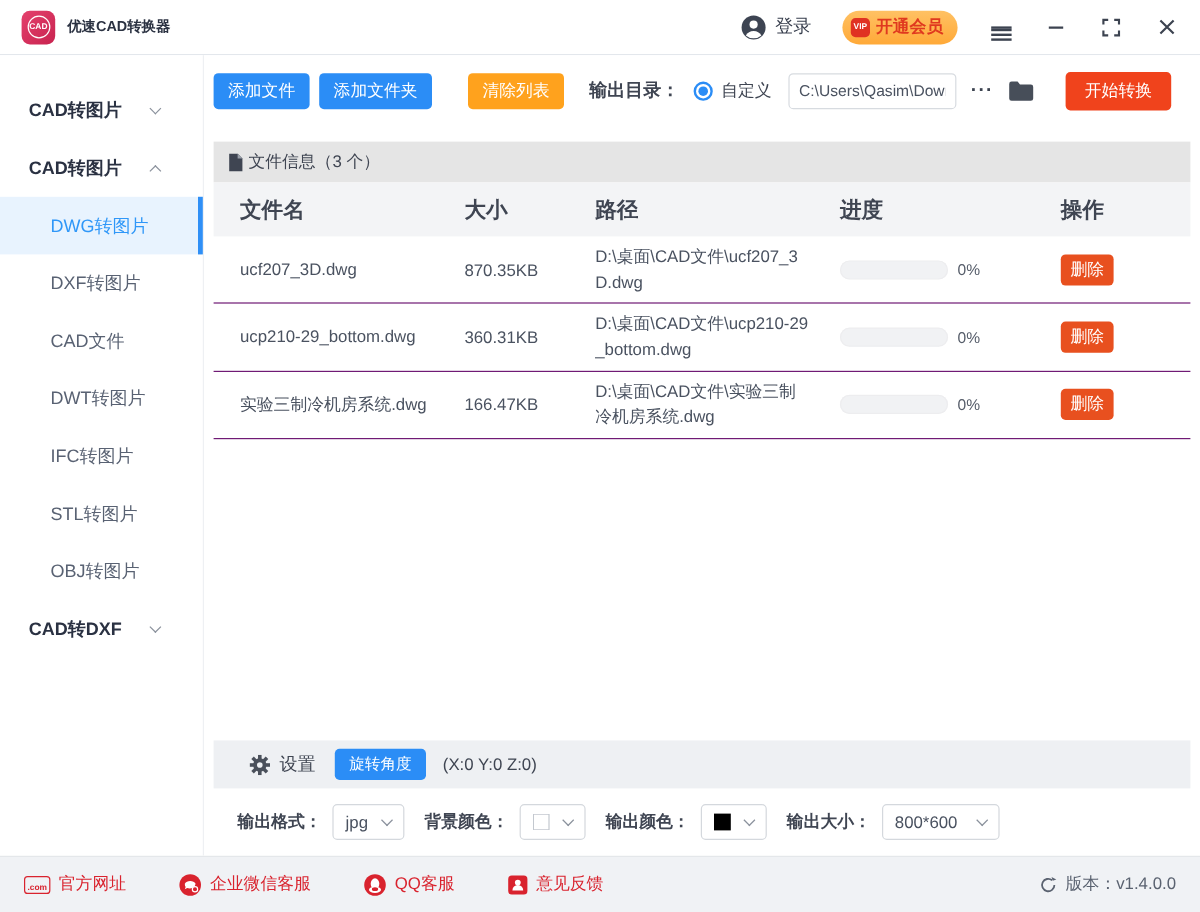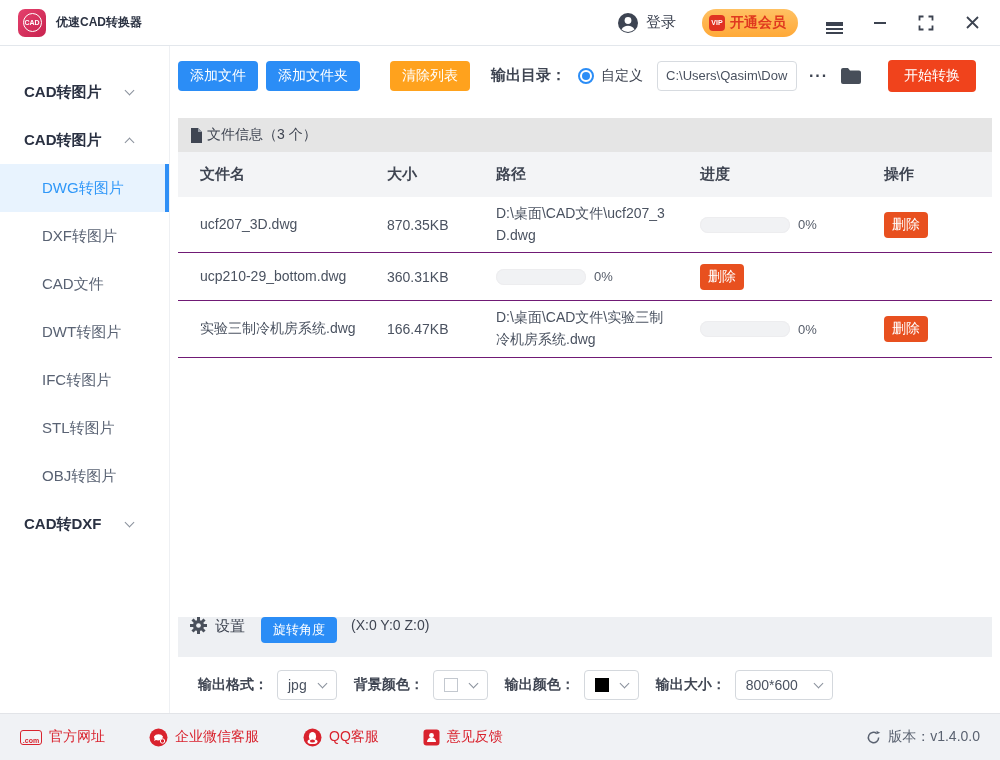--- a/index.html
+++ b/index.html
@@ -56,34 +56,34 @@
                 border-radius:4px; padding:0 8px; font-size:13px; color:#4a5260;
                 font-family:inherit; outline:none; }
   .more-dots { margin-left:12px; font-size:16px; font-weight:bold; color:#3c4350;
                letter-spacing:1px; cursor:pointer; }
 
   
   .info-bar { margin:13px 8px 0; height:34px; background:#e5e5e5; display:flex;
               align-items:center; padding:0 12px; font-size:14px; color:#3f4552; gap:4px; }
   .grid-cols { display:grid; grid-template-columns:187px 109px 204px 184px 1fr; padding-left:22px; }
   .table-head { margin:0 8px; height:45px; background:#f3f4f6; align-items:center;
-                font-weight:bold; font-size:15px; color:#3f4552; }
+                font-weight:bold; font-size:18px; color:#3f4552; }
   .table-row { margin:0 8px; min-height:48px; align-items:center;
                border-bottom:1px solid #701a75; font-size:14px; color:#4a5260; padding-top:6px; padding-bottom:6px; }
   .cell-name, .cell-path { width:180px; word-break:break-all; line-height:1.55; }
   .cell-progress { display:flex; align-items:center; }
   .progress-pill { width:90px; height:16px; border-radius:8px; background:#f1f2f4;
                    box-shadow:inset 0 0 0 1px #ededef; }
   .progress-label { margin-left:8px; font-size:13px; color:#565d6a; }
   .btn-delete { background:#e8501f; height:26px; padding:0 8px; font-size:14px; }
   .filler { flex:1; }
 
   
   .settings-strip { margin:0 8px; height:40px; background:#eef0f3; display:flex;
-                    align-items:flex-start; padding:0 12px; }
+                    align-items:center; padding:0 30px; }
   .settings-label { margin-left:8px; font-size:15px; color:#3f4552; }
   .btn-rotate { background:#2b8df6; height:26px; font-size:13px; margin-left:16px; }
   .rotation-value { margin-left:14px; font-size:14px; color:#3f4552; }
   .output-row { height:56px; display:flex; align-items:center; padding-left:28px; gap:17px; }
   .opt-group { display:flex; align-items:center; gap:9px; }
   .opt-label { font-size:14px; font-weight:bold; color:#3f4552; }
   .select { height:30px; border:1px solid #d4d8dd; border-radius:4px; background:#fff;
             display:flex; align-items:center; padding:0 10px; gap:12px; cursor:pointer;
             font-size:14px; color:#4a5260; }
   .swatch { width:14px; height:14px; }
@@ -232,20 +232,21 @@
       <span class="cell-progress">
         <span class="progress-pill"></span>
         <span class="progress-label">0%</span>
       </span>
       <span><button class="btn btn-delete">删除</button></span>
     </div>
 
     <div class="grid-cols table-row">
       <span class="cell-name">ucp210-29_bottom.dwg</span>
       <span>360.31KB</span>
+      <span class="cell-path">D:\桌面\CAD文件\ucp210-29_bottom.dwg</span>
       <span class="cell-progress">
         <span class="progress-pill"></span>
         <span class="progress-label">0%</span>
       </span>
       <span><button class="btn btn-delete">删除</button></span>
     </div>
 
     <div class="grid-cols table-row">
       <span class="cell-name">实验三制冷机房系统.dwg</span>
       <span>166.47KB</span>

